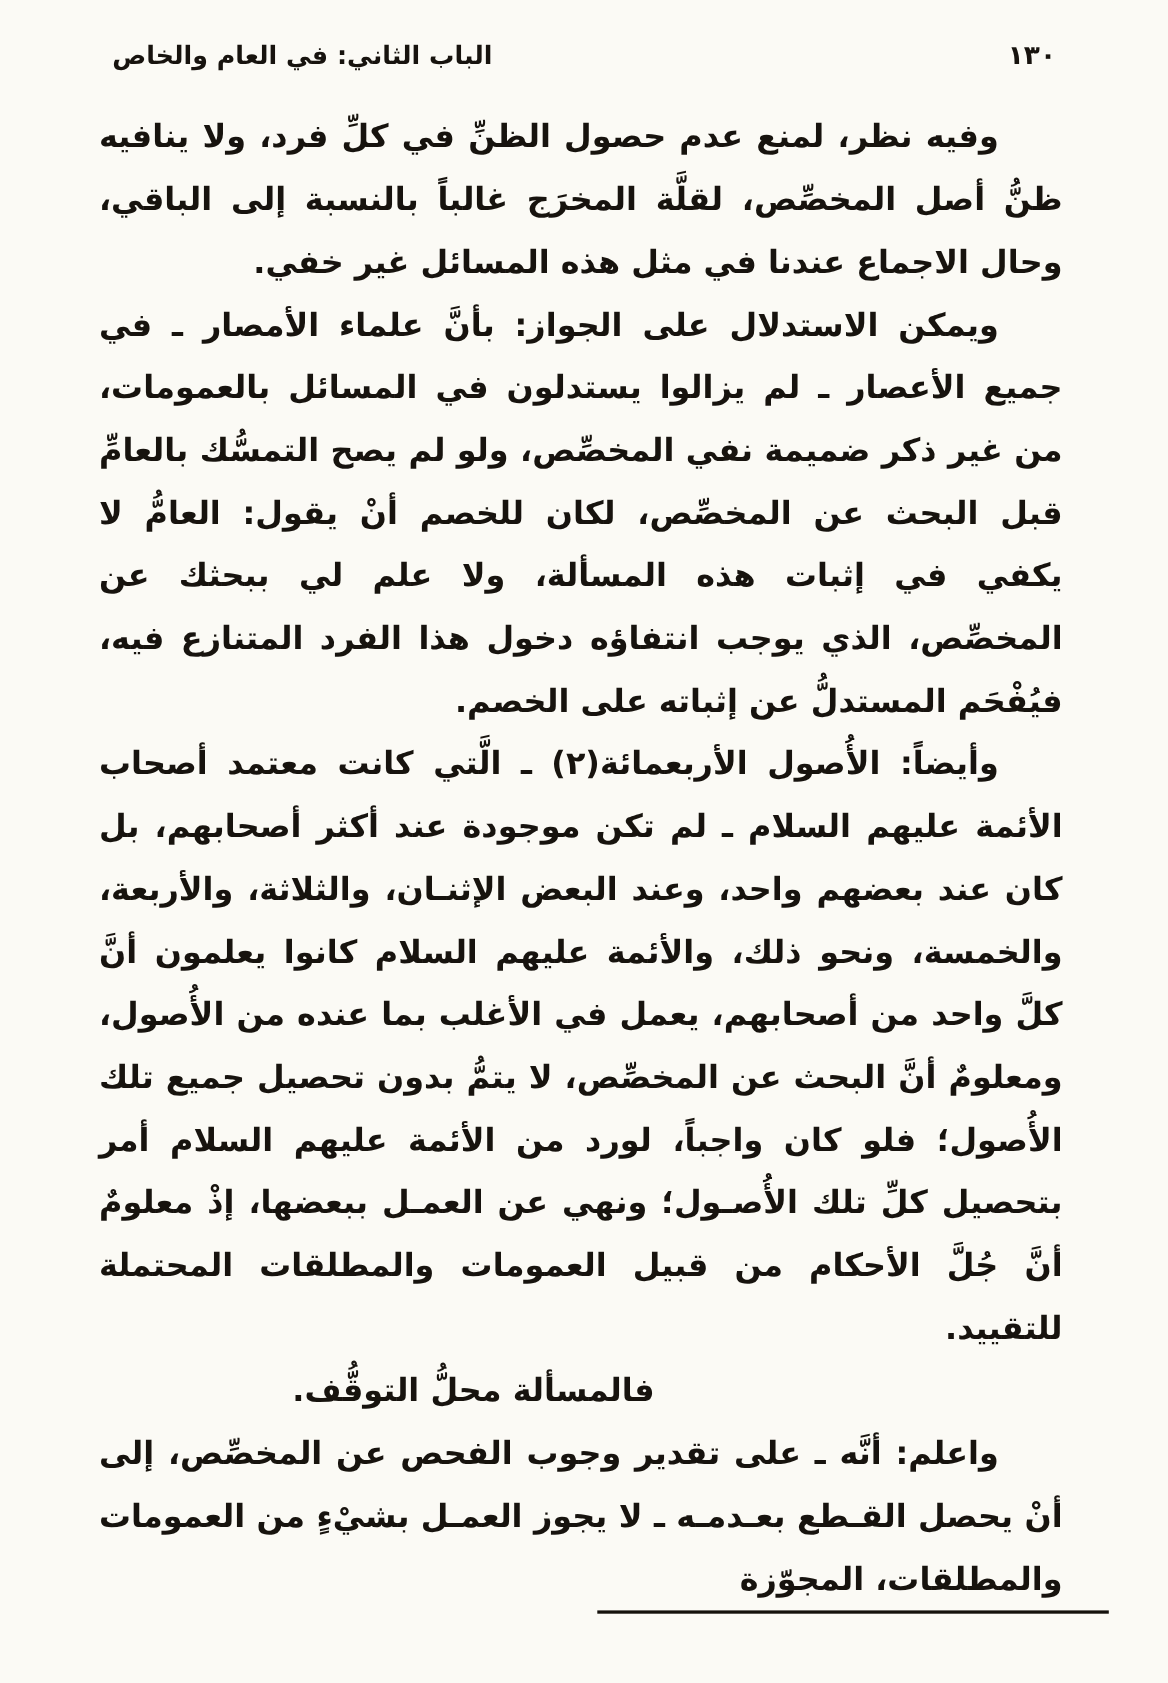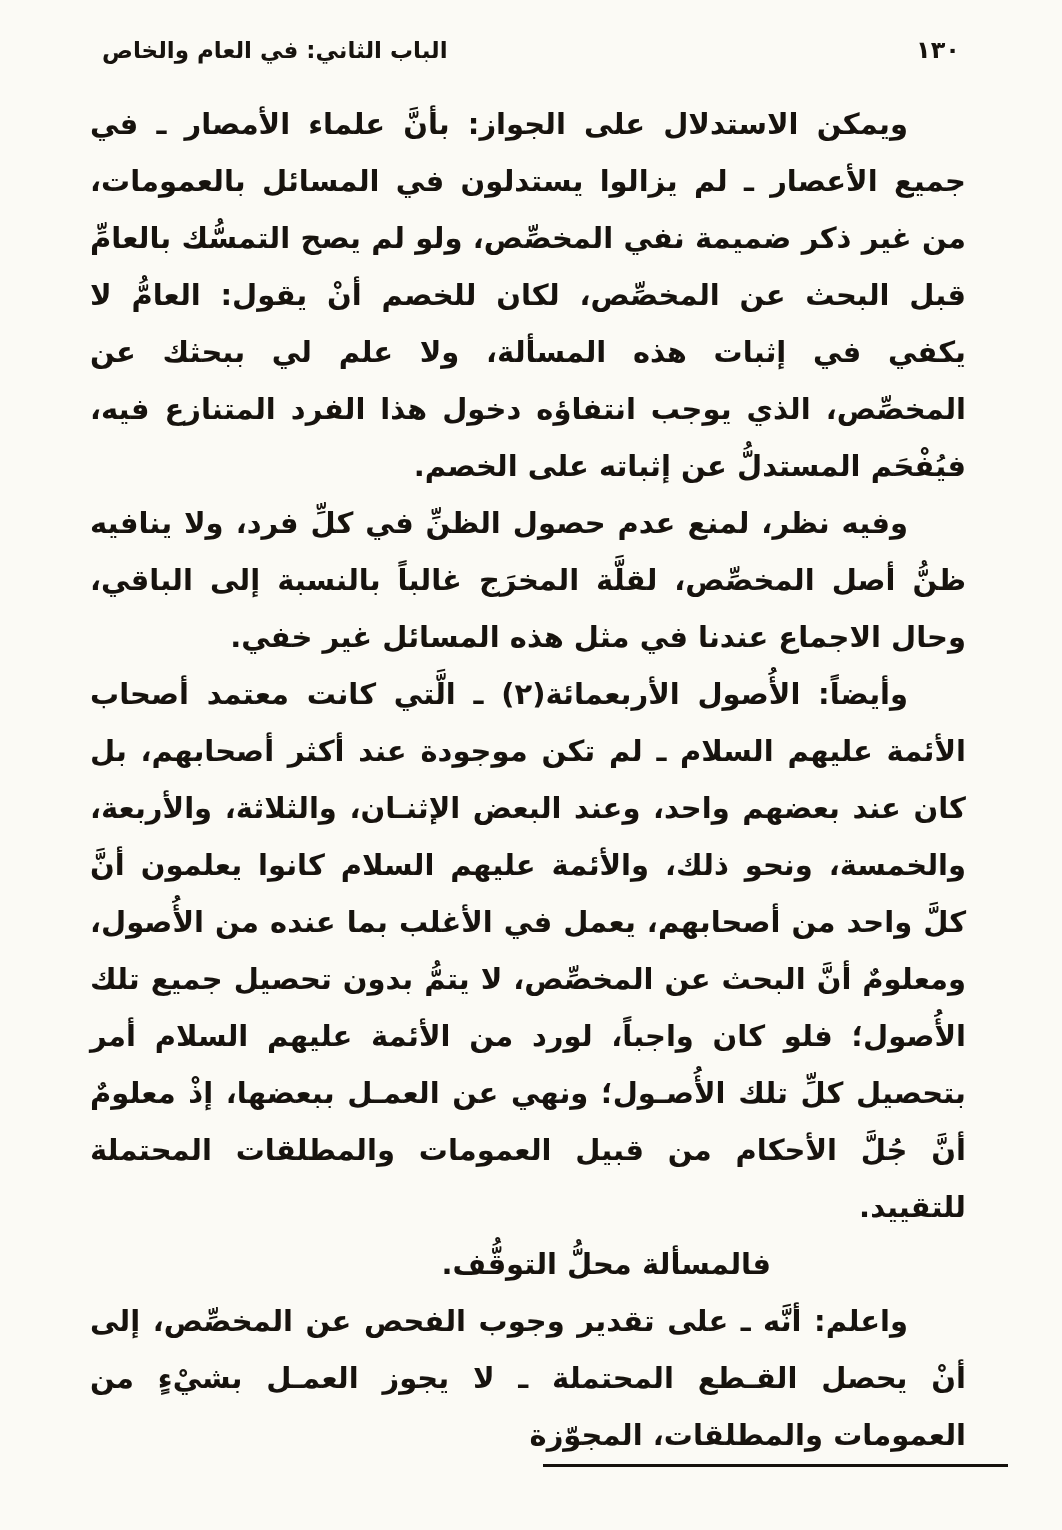--- a/index.html
+++ b/index.html
@@ -46,21 +46,21 @@
     font-weight: 700;
     text-align: justify;
   }
   .body-text p {
     margin: 0;
     text-indent: 58px;
   }
   .body-text p.no-indent { text-indent: 0; }
   .body-text p.standalone {
     text-indent: 195px;
-    text-align: right;
+    text-align: center;
   }
   
   .footnote-area {
     margin-top: auto;
     margin-right: -44px; 
     margin-left: -6px;
     font-weight: 700;
   }
   .footnote-sep {
     height: 3px;
@@ -73,25 +73,25 @@
 <body>
 
 <div class="page">
 
   <div class="header">
     <span class="chapter-title">الباب الثاني: في العام والخاص</span>
     <span class="page-number">١٣٠</span>
   </div>
 
   <div class="body-text">
+    <p>وفيه نظر، لمنع عدم حصول الظنِّ في كلِّ فرد، ولا ينافيه ظنُّ أصل المخصِّص، لقلَّة المخرَج غالباً بالنسبة إلى الباقي، وحال الاجماع عندنا في مثل هذه المسائل غير خفي.</p>
     <p>ويمكن الاستدلال على الجواز: بأنَّ علماء الأمصار ـ في جميع الأعصار ـ لم يزالوا يستدلون في المسائل بالعمومات، من غير ذكر ضميمة نفي المخصِّص، ولو لم يصح التمسُّك بالعامِّ قبل البحث عن المخصِّص، لكان للخصم أنْ يقول: العامُّ لا يكفي في إثبات هذه المسألة، ولا علم لي ببحثك عن المخصِّص، الذي يوجب انتفاؤه دخول هذا الفرد المتنازع فيه، فيُفْحَم المستدلُّ عن إثباته على الخصم.</p>
-    <p>وفيه نظر، لمنع عدم حصول الظنِّ في كلِّ فرد، ولا ينافيه ظنُّ أصل المخصِّص، لقلَّة المخرَج غالباً بالنسبة إلى الباقي، وحال الاجماع عندنا في مثل هذه المسائل غير خفي.</p>
     <p>وأيضاً: الأُصول الأربعمائة(٢) ـ الَّتي كانت معتمد أصحاب الأئمة عليهم السلام ـ لم تكن موجودة عند أكثر أصحابهم، بل كان عند بعضهم واحد، وعند البعض الإثنـان، والثلاثة، والأربعة، والخمسة، ونحو ذلك، والأئمة عليهم السلام كانوا يعلمون أنَّ كلَّ واحد من أصحابهم، يعمل في الأغلب بما عنده من الأُصول، ومعلومٌ أنَّ البحث عن المخصِّص، لا يتمُّ بدون تحصيل جميع تلك الأُصول؛ فلو كان واجباً، لورد من الأئمة عليهم السلام أمر بتحصيل كلِّ تلك الأُصـول؛ ونهي عن العمـل ببعضها، إذْ معلومٌ أنَّ جُلَّ الأحكام من قبيل العمومات والمطلقات المحتملة للتقييد.</p>
     <p class="standalone">فالمسألة محلُّ التوقُّف.</p>
-    <p>واعلم: أنَّه ـ على تقدير وجوب الفحص عن المخصِّص، إلى أنْ يحصل القـطع المحتملة ـ لا يجوز العمـل بشيْءٍ من العمومات والمطلقات، المجوّزة</p>
+    <p>واعلم: أنَّه ـ على تقدير وجوب الفحص عن المخصِّص، إلى أنْ يحصل القـطع بعـدمـه ـ لا يجوز العمـل بشيْءٍ من العمومات والمطلقات، المجوّزة</p>
   </div>
 
   <div class="footnote-area">
     <div class="footnote-sep"></div>
 
   </div>
 
 </div>
 
 </body></html>

